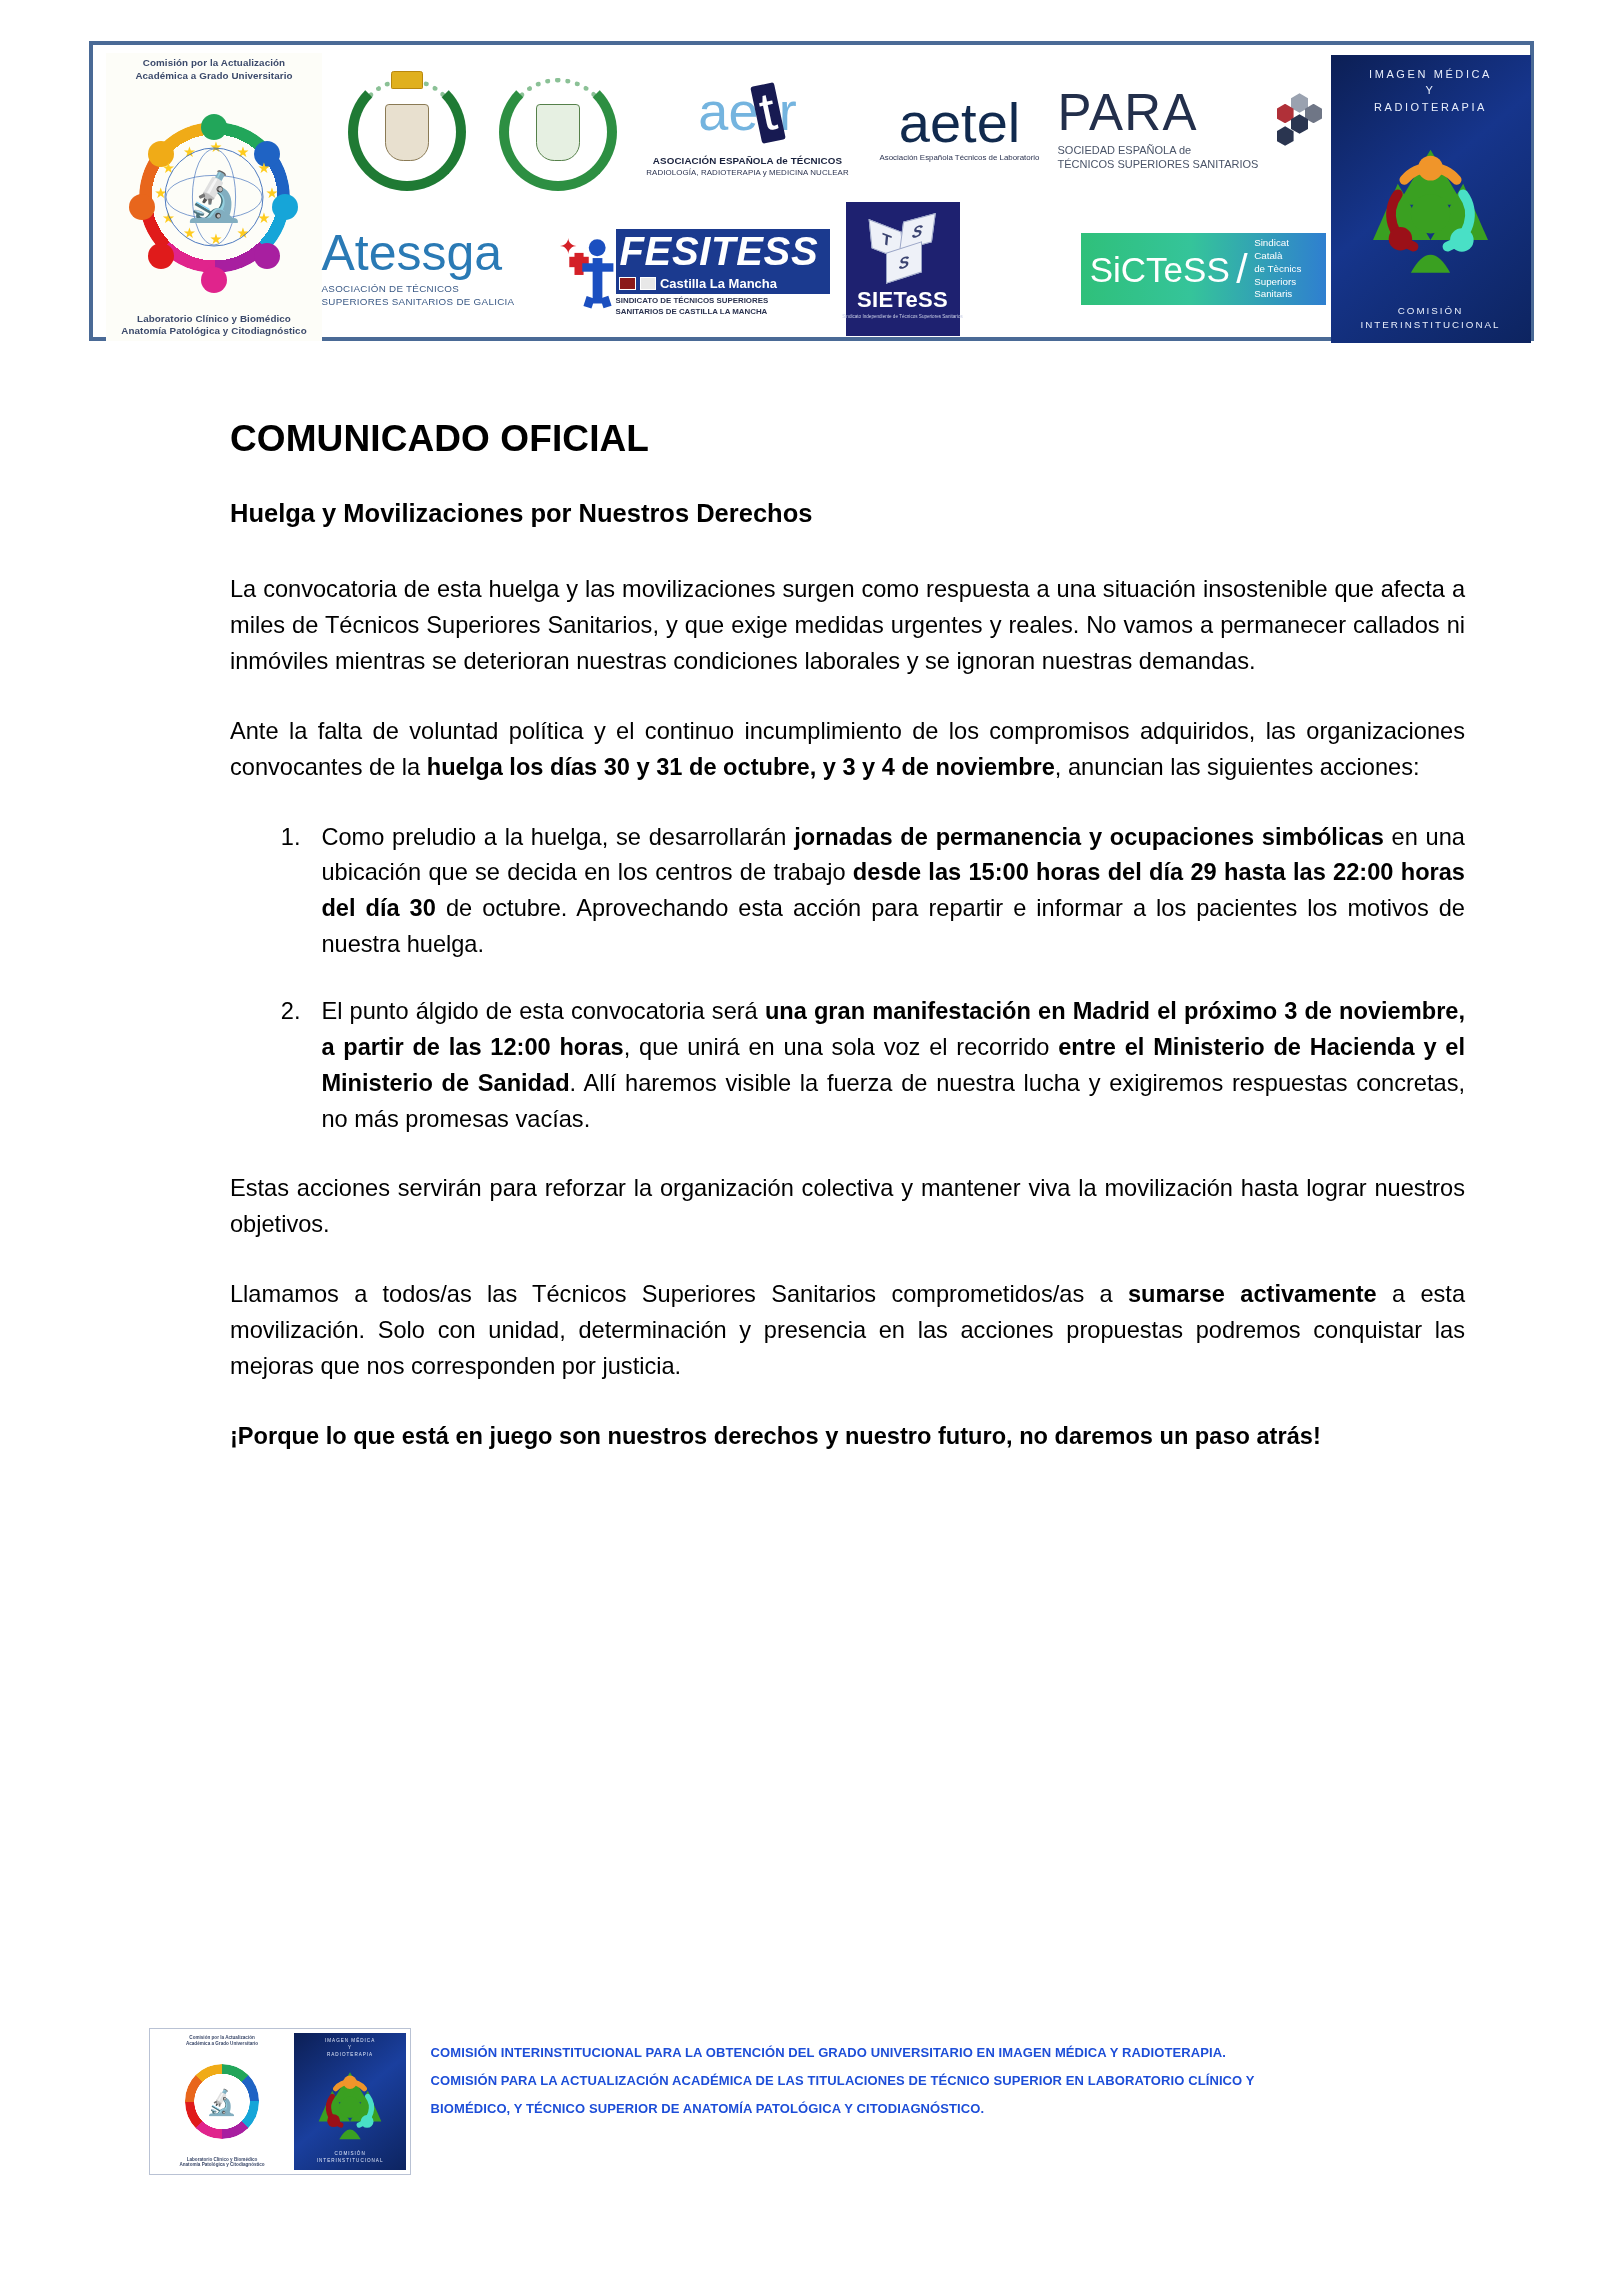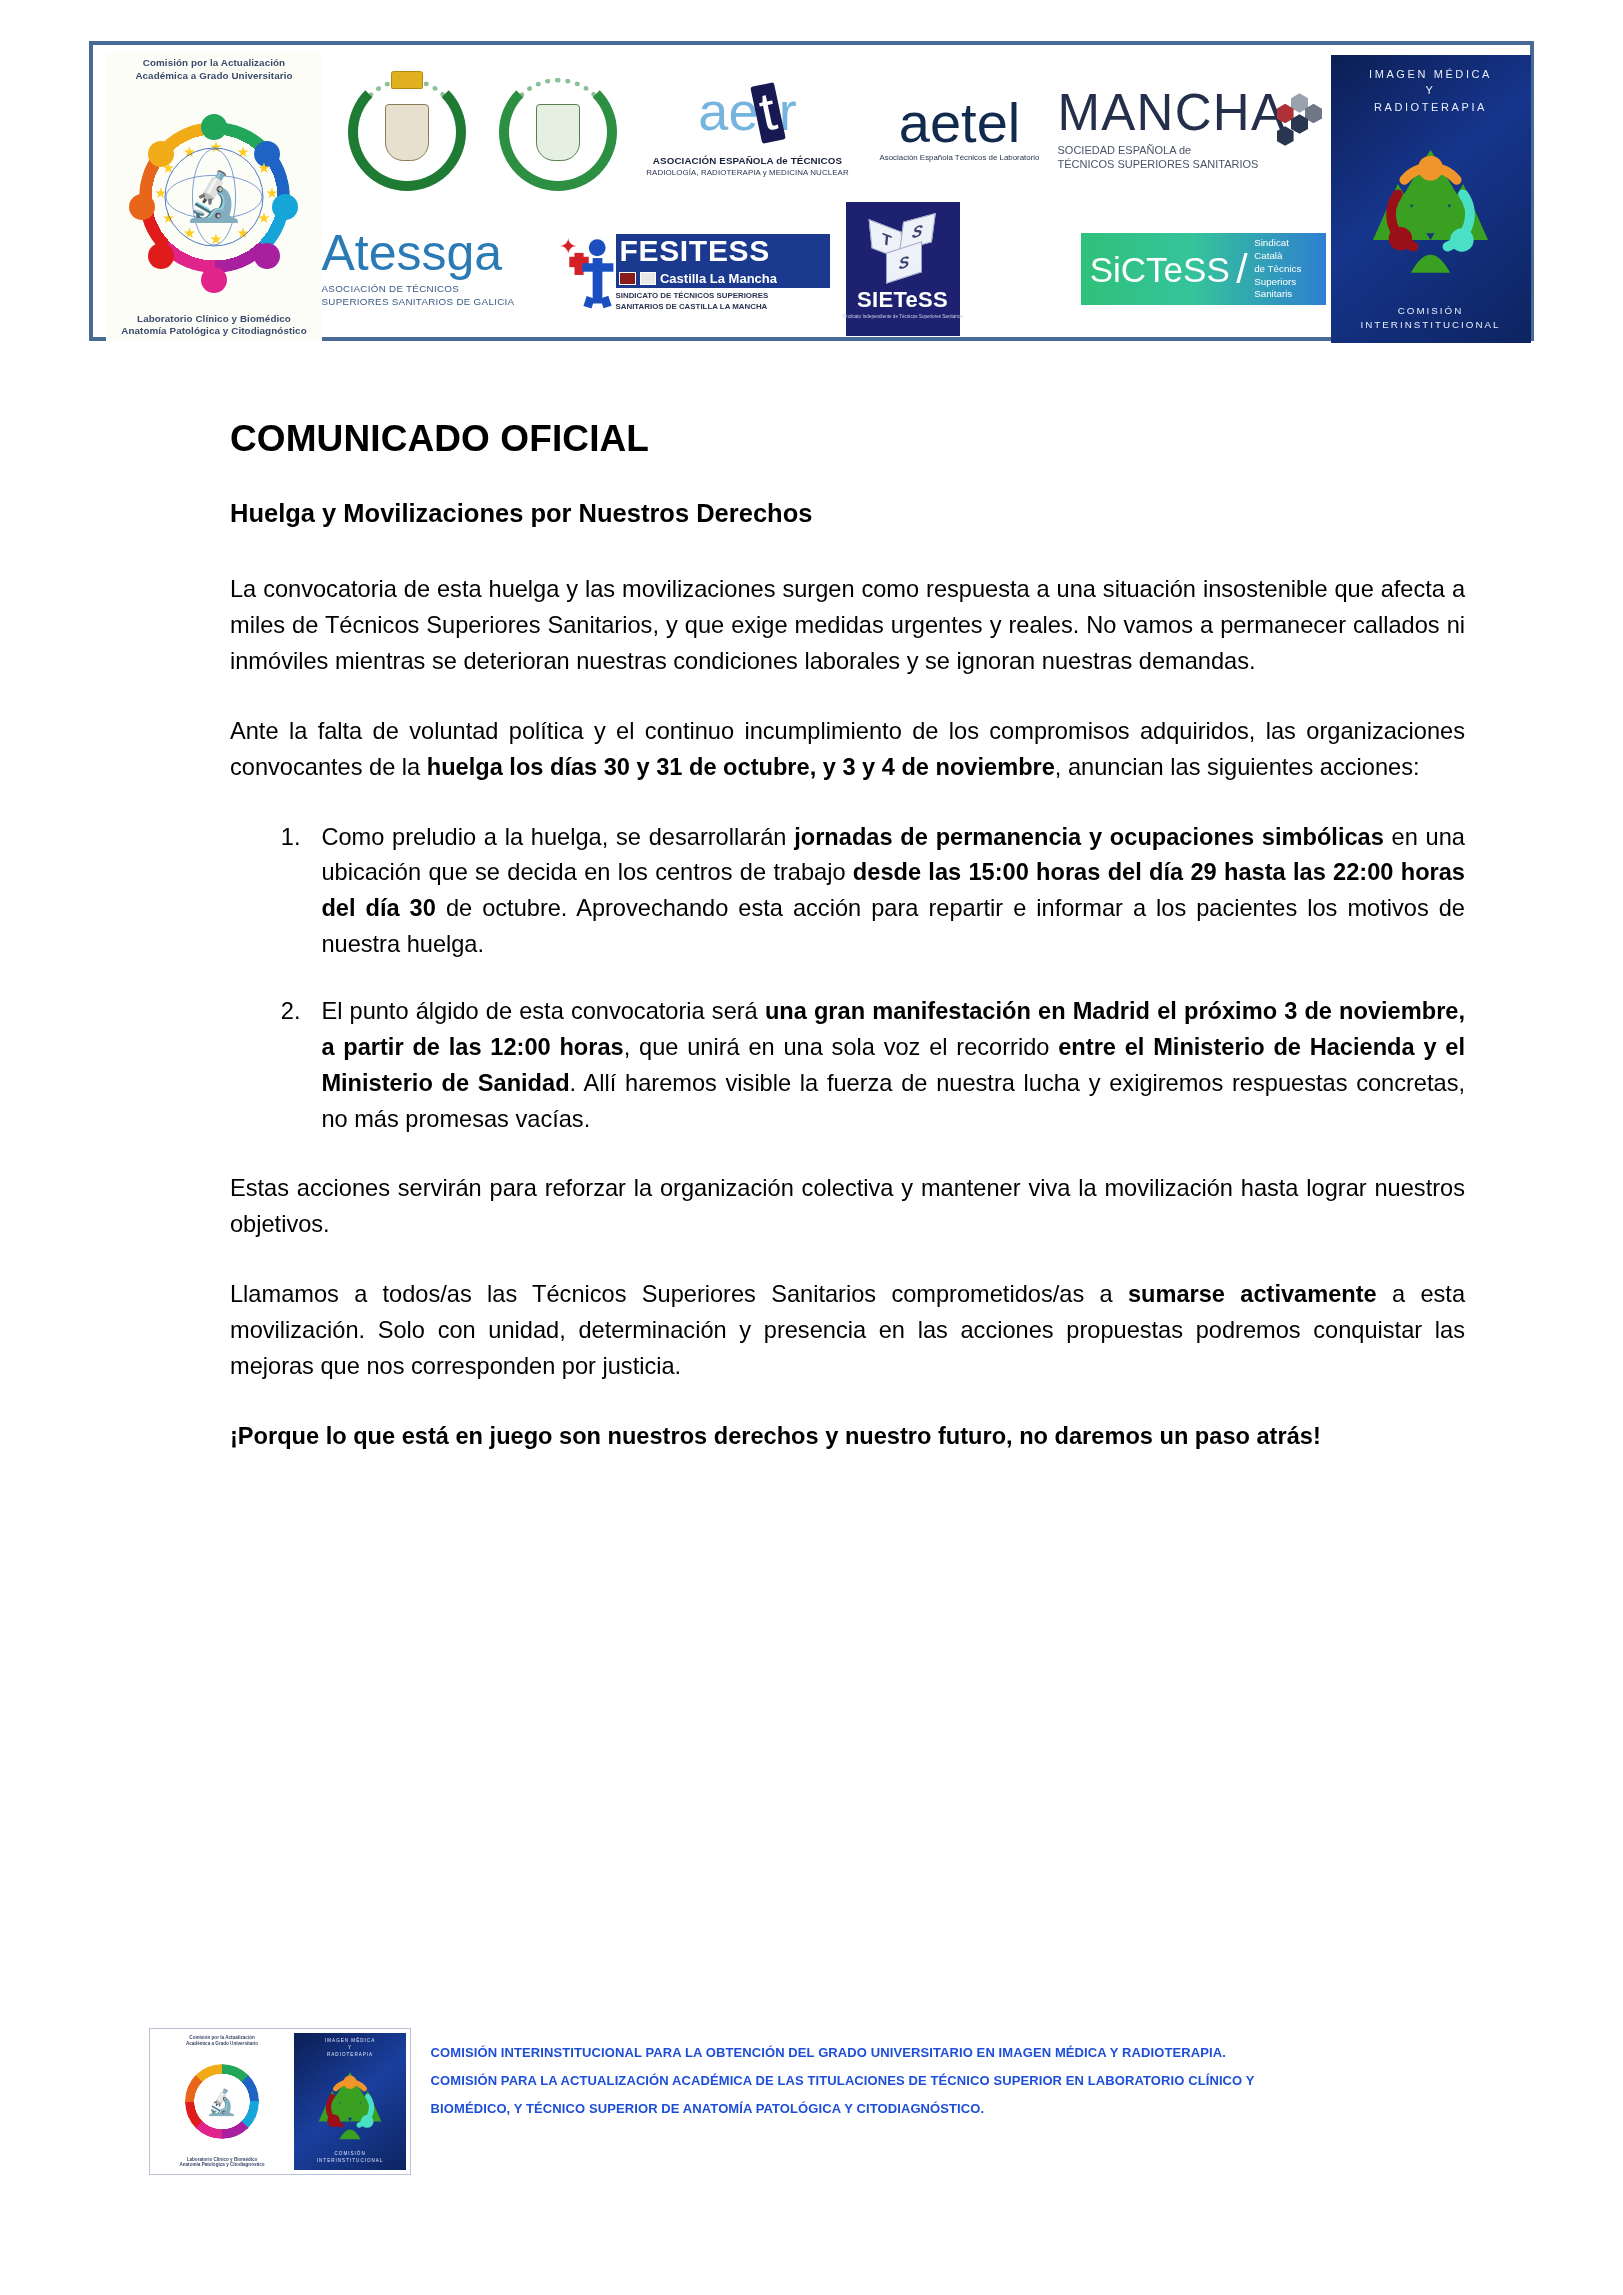--- a/index.html
+++ b/index.html
@@ -139,23 +139,23 @@
       position:relative; display:inline-block; font-weight:400; }
   .at-star { position:absolute; right:-17px; top:6.5px; color:#d42027;
       font-size:22px; }
   .at-sub { font-size:9.8px; color:#3b5a86; line-height:1.35;
       margin-top:3.9px; letter-spacing:0.3px; }
 
   .l-fesitess { left:468px; top:164px; width:262px; height:118px;
       display:flex; align-items:center; }
   .fes-icon { width:48px; height:72px; position:relative; flex:0 0 auto; }
   .fes-block { flex:1; }
-  .fes-word { background:#1b3a8f; color:#ffffff; font-size:30px;
+  .fes-word { background:#1b3a8f; color:#ffffff; font-size:40px;
       font-weight:bold; letter-spacing:0.7px; padding:1.3px 3.9px;
-      line-height:1.05; display:block; }
+      line-height:1.05; display:block;font-style:italic; }
   .fes-clm { background:#1b3a8f; color:#ffffff; font-size:13px;
       font-weight:bold; padding:2.6px 3.9px; display:flex; align-items:center;
       gap:3.9px; }
   .fes-sub { font-size:7.9px; color:#2b3350; line-height:1.35;
       margin-top:2.6px; font-weight:bold; }
 
   .l-sietess { left:746px; top:152px; width:114px; height:134px;
       background:#1e2170; display:flex; flex-direction:column;
       align-items:center; justify-content:center; padding:3.9px 2.6px; }
   .cube { position:relative; width:72px; height:65px; }
@@ -300,21 +300,21 @@
     <div class="aetr-sub2">RADIOLOGÍA, RADIOTERAPIA y MEDICINA NUCLEAR</div>
   </div>
 
   <div class="logo l-aetel">
     <div class="aetel-word">aetel<span class="aetel-mark"></span></div>
     <div class="aetel-sub">Asociación Española Técnicos de Laboratorio</div>
   </div>
 
   <div class="logo l-setss">
     <div class="setss-word">
-      <span>MANCHA</span>
+      <span>PARA</span>
       <span class="hexes">
         <i class="hex" style="background:#9aa2b0; left:17px; top:0;"></i>
         <i class="hex" style="background:#b03038; left:2.6px; top:10.5px;"></i>
         <i class="hex" style="background:#6f7686; left:31px; top:10.5px;"></i>
         <i class="hex" style="background:#2a3550; left:17px; top:21px;"></i>
         <i class="hex" style="background:#2a3550; left:2.6px; top:33px;"></i>
       </span>
     </div>
     <div class="setss-sub">
       <span>SOCIEDAD ESPAÑOLA de</span><br>

